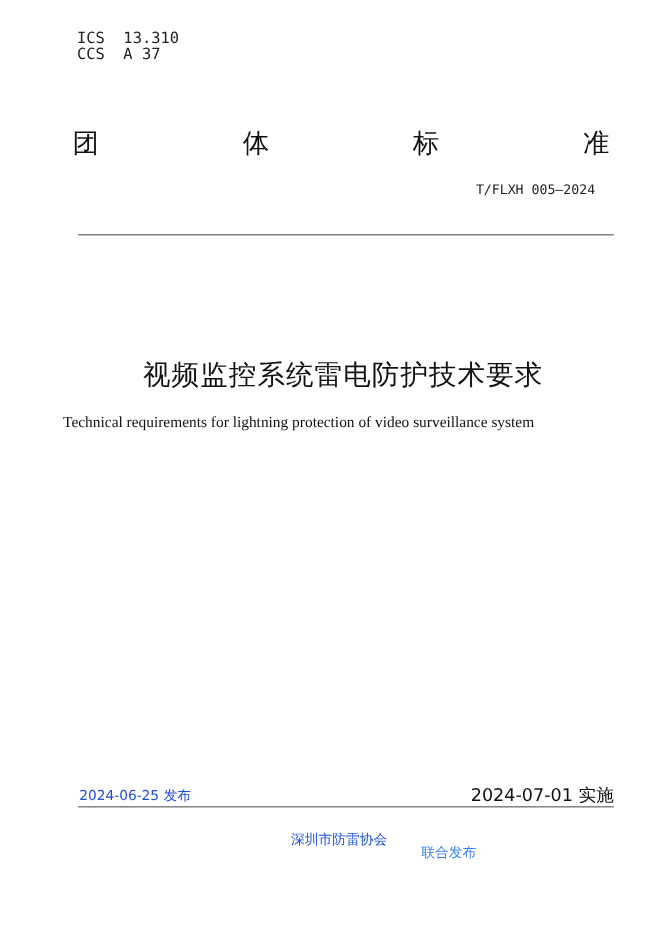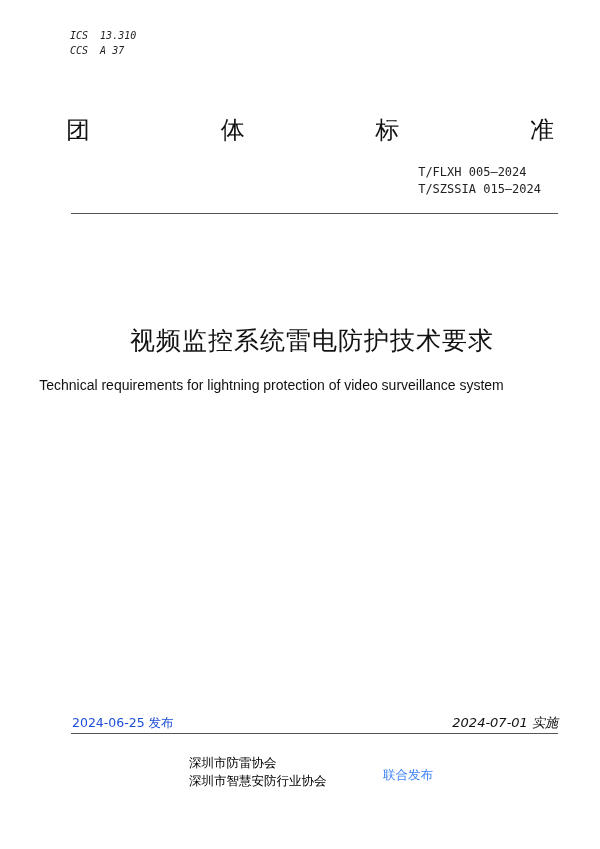--- a/index.html
+++ b/index.html
@@ -14,24 +14,23 @@
       overflow: hidden;
       color: #111111;
       font-family: "DejaVu Sans", sans-serif;
     }
     .abs { position: absolute; }
 
     .class-codes {
       left: 70px;
       top: 28px;
       font-family: "DejaVu Sans Mono", "Liberation Mono", monospace;
-      font-size: 10px;
+      font-size: 14px;
       line-height: 15px;
       color: #222;
-      font-style: italic;
     }
     .class-codes div { white-space: pre; }
 
     .std-type {
       left: 66px;
       top: 114px;
       width: 488px;
       height: 32px;
       display: flex;
       justify-content: space-between;
@@ -40,21 +39,21 @@
     .std-type span {
       font-family: "DejaVu Sans", sans-serif;
       font-size: 24px;
       line-height: 30px;
       color: #111;
     }
 
     .std-numbers {
       right: 59px;
       top: 164px;
-      text-align: left;
+      text-align: center;
       font-family: "DejaVu Sans Mono", "Liberation Mono", monospace;
       font-size: 12px;
       line-height: 17px;
       color: #222;
     }
     .std-numbers div { white-space: pre; }
 
     .rule {
       left: 71px;
       width: 487px;
@@ -73,53 +72,52 @@
       font-size: 25px;
       line-height: 34px;
       letter-spacing: 1px;
       color: #111;
     }
     .title-en {
       left: 0;
       width: 543px;
       top: 375px;
       text-align: center;
-      font-family: Liberation Sans, sans-serif;
+      font-family: Liberation Serif, serif;
       font-size: 14px;
       line-height: 20px;
       color: #111;
     }
 
     .date-publish {
       left: 72px;
       top: 714px;
       font-family: "DejaVu Sans", sans-serif;
       font-size: 12.5px;
       line-height: 17px;
       color: #1d4ed8;
     }
     .date-implement {
       right: 42px;
       top: 714px;
       font-family: "DejaVu Sans", sans-serif;
-      font-size: 13px;
+      font-size: 16px;
       line-height: 17px;
       color: #111;
-      font-style: italic;
     }
 
     .publishers {
-      left: 189px;
+      left: 172px;
       top: 754px;
       width: 180px;
-      text-align: left;
+      text-align: right;
       font-family: "DejaVu Sans", sans-serif;
       font-size: 12.5px;
       line-height: 18px;
-      color: #000000;
+      color: #1d4ed8;
     }
     .publishers div { white-space: nowrap; }
     .joint {
       left: 383px;
       top: 766px;
       font-family: "DejaVu Sans", sans-serif;
       font-size: 12.5px;
       line-height: 18px;
       color: #3b82f6;
     }
@@ -134,30 +132,28 @@
 
 <div class="abs std-type">
   <span>团</span>
   <span>体</span>
   <span>标</span>
   <span>准</span>
 </div>
 
 <div class="abs std-numbers">
   <div>T/FLXH 005—2024</div>
-  <div>T/SZSSIA 015—2024</div>
 </div>
 
 <div class="abs rule top"></div>
 
 <div class="abs title-cn">视频监控系统雷电防护技术要求</div>
 <div class="abs title-en">Technical requirements for lightning protection of video surveillance system</div>
 
 <div class="abs date-publish">2024-06-25 发布</div>
 <div class="abs date-implement">2024-07-01 实施</div>
 
 <div class="abs rule bottom"></div>
 
 <div class="abs publishers">
   <div>深圳市防雷协会</div>
-  <div>深圳市智慧安防行业协会</div>
 </div>
 <div class="abs joint">联合发布</div>
 
 </body></html>

